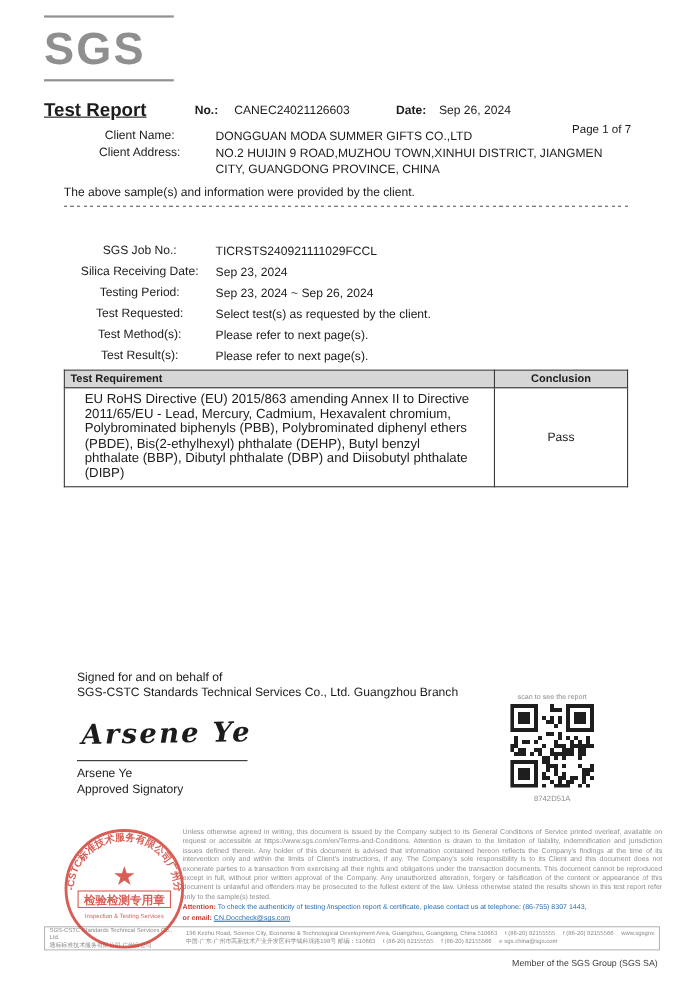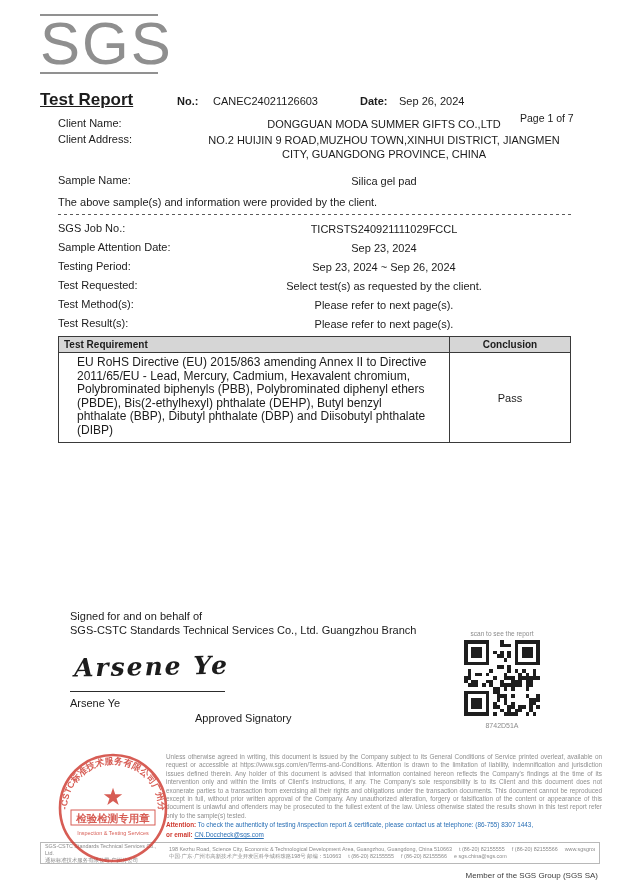--- a/index.html
+++ b/index.html
@@ -10,43 +10,43 @@
     background: #ffffff;
     overflow: hidden;
     font-family: "Liberation Sans", sans-serif;
     color: #1c1c1c;
   }
 
   
   .logo { position: absolute; left: 40px; top: 14px; width: 118px; }
   .logo-line { height: 2px; background: #919191; }
   .logo-text {
-    font-size: 60px; font-weight: normal; color: #8f8f8f;
-    text-align: center; line-height: 56px; letter-spacing: 2px;
+    font-size: 41px; font-weight: bold; color: #8f8f8f;
+    text-align: left; line-height: 56px; letter-spacing: 2px;
     font-family: "Liberation Sans", sans-serif;
   }
 
   
   .title {
     position: absolute; left: 40px; top: 90px;
     font-size: 17px; font-weight: bold; text-decoration: underline;
   }
   .hdr { position: absolute; font-size: 11px; top: 95px; }
   .hdr.b { font-weight: bold; }
   .no-label   { left: 177px; }
   .no-value   { left: 213px; }
   .date-label { left: 360px; }
   .date-value { left: 399px; }
   .page-ind   { left: 520px; top: 96px; font-size: 10.5px; margin-top: 16px; }
 
   
   .client-block { position: absolute; left: 58px; top: 117px; width: 514px; font-size: 11px; }
   .kv { display: flex; margin-bottom: 2px; }
-  .kv .k { width: 138px; flex-shrink: 0; }
-  .kv .v { flex: 1; line-height: 14px; text-align: center; }
+  .kv .k { width: 138px; flex-shrink: 0; text-align: center; }
+  .kv .v { flex: 1; line-height: 14px; }
   .sample-row { margin-top: 13px; }
   .provided-note { margin-top: 8px; }
   .dashed-sep {
     margin-top: 6px; height: 1px;
     background: repeating-linear-gradient(to right, #5a5a5a 0 3px, transparent 3px 6px);
   }
 
   
   .details-block { position: absolute; left: 58px; top: 222px; width: 514px; font-size: 11px; }
   .details-block .kv { margin-bottom: 5px; }
@@ -68,21 +68,21 @@
   
   .sig-block { position: absolute; left: 70px; top: 610px; font-size: 11px; }
   .sig-company { margin-top: 2px; }
   .handwriting {
     font-family: "DejaVu Serif", serif; font-style: italic; font-weight: bold;
     font-size: 25px; letter-spacing: 2px; margin: 16px 0 4px 4px;
     transform: rotate(-1deg); width: 160px;
   }
   .sig-line { width: 155px; border-top: 1px solid #2c2c2c; margin-top: 10px; }
   .sig-name { margin-top: 5px; }
-  .sig-role { margin-top: 3px; text-align: center; }
+  .sig-role { margin-top: 3px; }
 
   
   .qr-block { position: absolute; left: 452px; top: 630px; width: 100px; text-align: center; }
   .qr-caption { font-size: 6.5px; color: #8b8b8b; margin-bottom: 3px; }
   .qr-code-id { font-size: 7px; color: #8b8b8b; margin-top: 2px; }
 
   
   .disclaimer-block { position: absolute; left: 166px; top: 753px; width: 436px; }
   .disclaimer {
     font-size: 6.4px; line-height: 8.4px; color: #8f8f8f; text-align: justify;
@@ -128,35 +128,31 @@
 
   <div class="client-block">
     <div class="kv">
       <span class="k">Client Name:</span>
       <span class="v">DONGGUAN MODA SUMMER GIFTS CO.,LTD</span>
     </div>
     <div class="kv">
       <span class="k">Client Address:</span>
       <span class="v">NO.2 HUIJIN 9 ROAD,MUZHOU TOWN,XINHUI DISTRICT, JIANGMEN CITY, GUANGDONG PROVINCE, CHINA</span>
     </div>
-    <div class="kv sample-row">
-      <span class="k">Sample Name:</span>
-      <span class="v">Silica gel pad</span>
-    </div>
     <div class="provided-note">The above sample(s) and information were provided by the client.</div>
     <div class="dashed-sep"></div>
   </div>
 
   <div class="details-block">
     <div class="kv">
       <span class="k">SGS Job No.:</span>
       <span class="v">TICRSTS240921111029FCCL</span>
     </div>
     <div class="kv">
-      <span class="k">Sample Attention Date:</span>
+      <span class="k">Silica Receiving Date:</span>
       <span class="v">Sep 23, 2024</span>
     </div>
     <div class="kv">
       <span class="k">Testing Period:</span>
       <span class="v">Sep 23, 2024 ~ Sep 26, 2024</span>
     </div>
     <div class="kv">
       <span class="k">Test Requested:</span>
       <span class="v">Select test(s) as requested by the client.</span>
     </div>

